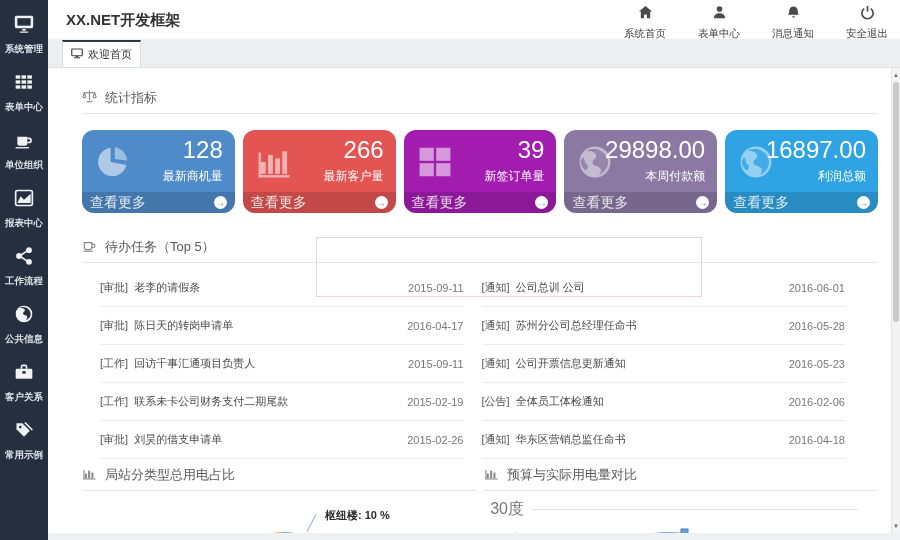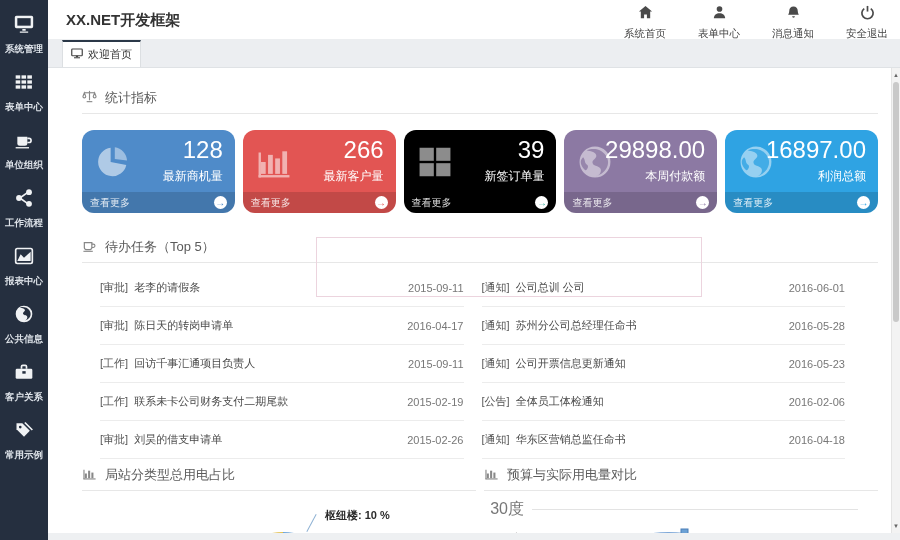--- a/index.html
+++ b/index.html
@@ -26,26 +26,26 @@
 
   
   .content{position:absolute;left:48px;top:68px;width:843px;height:465px;background:#fff;box-sizing:border-box;padding:0 13px 0 34px;overflow:hidden;}
   .sec-head{display:flex;align-items:center;gap:8px;margin-top:22px;height:16px;font-size:13px;color:#5a5a5a;}
   .sec-head svg{width:15px;height:15px;}
   .divider{height:1px;background:#e7e7e7;margin-top:7px;}
 
   
   .cards{display:flex;gap:8px;margin-top:16px;height:83px;}
   .card{flex:1;position:relative;color:#fff;border-radius:12px;overflow:hidden;cursor:pointer;}
-  .c1{background:#4f8bc9}.c2{background:#e25553}.c3{background:#000000}.c4{background:#8c79a3}.c5{background:#2fa3e3}
+  .c1{background:#4f8bc9}.c2{background:#e25553}.c3{background:#a21caf}.c4{background:#8c79a3}.c5{background:#2fa3e3}
   .card-icon{position:absolute;left:12px;top:13px;width:38px;height:38px;opacity:.55;}
   .card-value{position:absolute;right:12px;top:6px;font-size:24px;font-weight:normal;white-space:nowrap;}
   .card-label{position:absolute;right:12px;top:38px;font-size:12px;}
   .card-foot{position:absolute;left:0;right:0;bottom:0;height:21px;background:rgba(0,0,0,.14);display:flex;align-items:center;justify-content:space-between;padding:0 8px;box-sizing:border-box;}
-  .card-more{font-size:10px;color:rgba(255,255,255,.85);}
+  .card-more{font-size:14px;color:rgba(255,255,255,.85);}
   .card-arrow{width:13px;height:13px;border-radius:50%;background:#fff;font-size:10px;line-height:13px;text-align:center;font-weight:bold;}
   .c1 .card-arrow{color:#4f8bc9}.c2 .card-arrow{color:#e25553}.c3 .card-arrow{color:#3eb2a0}.c4 .card-arrow{color:#8c79a3}.c5 .card-arrow{color:#2fa3e3}
 
   
   .todo-head{margin-top:26px;}
   .todo-cols{display:flex;margin-top:6px;}
   .todo-col{flex:1;margin-left:18px;}
   .todo-col.right{margin-right:33px;}
   .trow{display:flex;justify-content:space-between;align-items:center;padding:11px 0;border-bottom:1px solid #ececec;font-size:11px;color:#4a4a4a;cursor:pointer;}
   .trow .ttl{white-space:nowrap;overflow:hidden;}
@@ -108,38 +108,38 @@
     <div class="side-item">
       <span><svg viewBox="0 0 24 24">
             <path fill="#f0f2f4" d="M4 8h12v8a3 3 0 0 1-3 3H7a3 3 0 0 1-3-3z"></path>
             <path fill="none" stroke="#f0f2f4" stroke-width="2" d="M16 10h2a2.5 2.5 0 0 1 0 5h-2"></path>
             <rect x="2" y="20.5" width="16" height="1.6" fill="#f0f2f4"></rect>
           </svg></span>
       <span class="side-label">单位组织</span>
     </div>
     <div class="side-item">
       <span><svg viewBox="0 0 24 24">
+            <rect x="2" y="3" width="20" height="18" rx="2" fill="none" stroke="#f0f2f4" stroke-width="2"></rect>
+            <path fill="#f0f2f4" d="M4 18 L8 10 L12 14 L20 7 L20 18 Z"></path>
+          </svg></span>
+      <span class="side-label">报表中心</span>
+    </div>
+    <div class="side-item">
+      <span><svg viewBox="0 0 24 24">
             <g stroke="#f0f2f4" stroke-width="2">
               <line x1="7" y1="12" x2="17" y2="5"></line>
               <line x1="7" y1="12" x2="17" y2="19"></line>
             </g>
             <g fill="#f0f2f4">
               <circle cx="6" cy="12" r="3.5"></circle>
               <circle cx="18" cy="5" r="3.5"></circle>
               <circle cx="18" cy="19" r="3.5"></circle>
             </g>
           </svg></span>
       <span class="side-label">工作流程</span>
-    </div>
-    <div class="side-item">
-      <span><svg viewBox="0 0 24 24">
-            <rect x="2" y="3" width="20" height="18" rx="2" fill="none" stroke="#f0f2f4" stroke-width="2"></rect>
-            <path fill="#f0f2f4" d="M4 18 L8 10 L12 14 L20 7 L20 18 Z"></path>
-          </svg></span>
-      <span class="side-label">报表中心</span>
     </div>
     <div class="side-item">
       <span><svg viewBox="0 0 24 24">
             <circle cx="12" cy="12" r="10" fill="#f0f2f4"></circle>
             <path fill="#252f3f" d="M7 4c2 1 5 1 6 3s-3 3-2 5 5 1 5 4-3 4-3 4 7-2 7-8c0-3-2-6-5-7.5C12 3.5 9 3.3 7 4z"></path>
           </svg></span>
       <span class="side-label">公共信息</span>
     </div>
     <div class="side-item">
       <span><svg viewBox="0 0 24 24">

